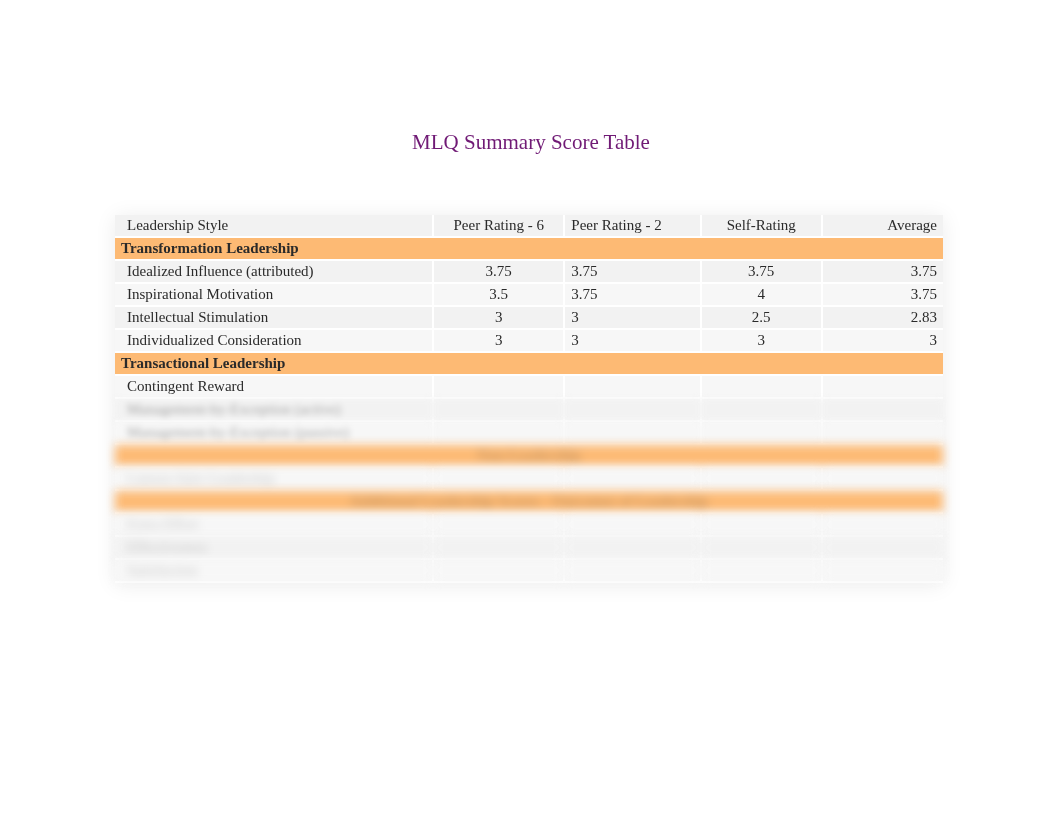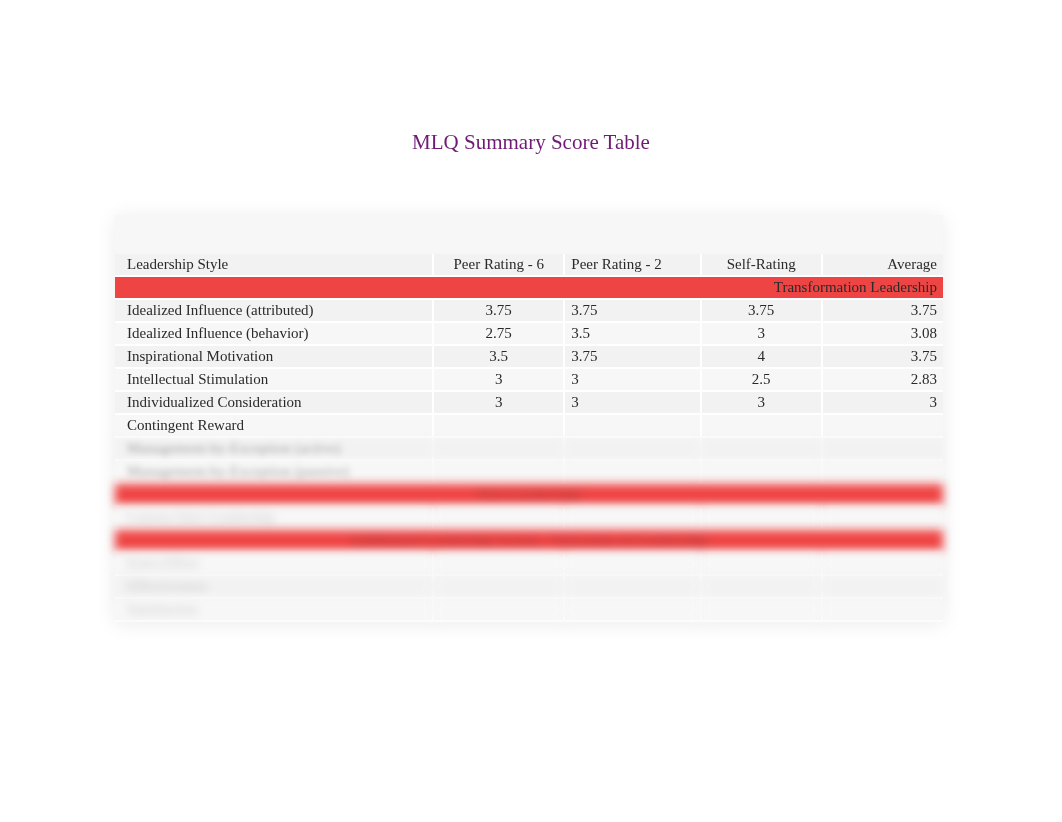--- a/index.html
+++ b/index.html
@@ -30,21 +30,20 @@
       top: 215px;
       left: 115px;
       width: 828px;
       box-shadow: 0 2px 20px rgba(0,0,0,0.08);
       background: #f7f7f7;
     }
     table {
       width: 100%;
       border-collapse: collapse;
       font-size: 15px;
-      margin-top: 39px;
     }
     td, th {
       padding: 2px 6px;
       vertical-align: middle;
       border: none;
       height: 21px;
     }
     tr {
       border-bottom: 2px solid #ffffff;
     }
@@ -74,23 +73,23 @@
       width: 120px;
       text-align: center;
       border-right: 2px solid #ffffff;
       font-family: Liberation Serif, serif;
     }
     .col-avg {
       width: 120px;
       text-align: right;
     }
     .section-row td {
-      text-align: right;
-      font-weight: normal;
-      background: #ef4444;
+      text-align: left;
+      font-weight: bold;
+      background: #fdba74;
     }
     .header-row td {
       font-weight: normal;
       background: #f2f2f2;
     }
     .blur-light {
       filter: blur(3px);
       color: rgba(40,40,40,0.4);
     }
     .blur-heavy {
@@ -123,27 +122,20 @@
     </tr>
 
     <tr>
       <td class="col-style">Idealized Influence (attributed)</td>
       <td class="col-peer1">3.75</td>
       <td class="col-peer2">3.75</td>
       <td class="col-self">3.75</td>
       <td class="col-avg">3.75</td>
     </tr>
     <tr>
-      <td class="col-style">Idealized Influence (behavior)</td>
-      <td class="col-peer1">2.75</td>
-      <td class="col-peer2">3.5</td>
-      <td class="col-self">3</td>
-      <td class="col-avg">3.08</td>
-    </tr>
-    <tr>
       <td class="col-style">Inspirational Motivation</td>
       <td class="col-peer1">3.5</td>
       <td class="col-peer2">3.75</td>
       <td class="col-self">4</td>
       <td class="col-avg">3.75</td>
     </tr>
     <tr>
       <td class="col-style">Intellectual Stimulation</td>
       <td class="col-peer1">3</td>
       <td class="col-peer2">3</td>
@@ -151,20 +143,23 @@
       <td class="col-avg">2.83</td>
     </tr>
     <tr>
       <td class="col-style">Individualized Consideration</td>
       <td class="col-peer1">3</td>
       <td class="col-peer2">3</td>
       <td class="col-self">3</td>
       <td class="col-avg">3</td>
     </tr>
 
+    <tr class="section-row">
+      <td colspan="5">Transactional Leadership</td>
+    </tr>
 
     <tr>
       <td class="col-style">Contingent Reward</td>
       <td class="col-peer1"></td>
       <td class="col-peer2"></td>
       <td class="col-self"></td>
       <td class="col-avg"></td>
     </tr>
     <tr class="blur-light">
       <td class="col-style">Management-by-Exception (active)</td>

